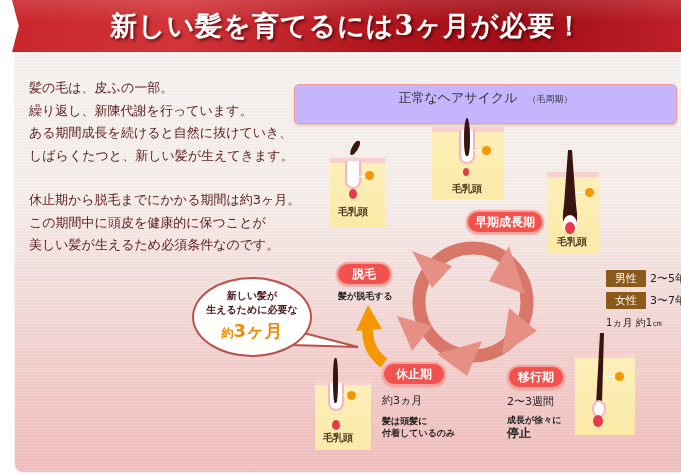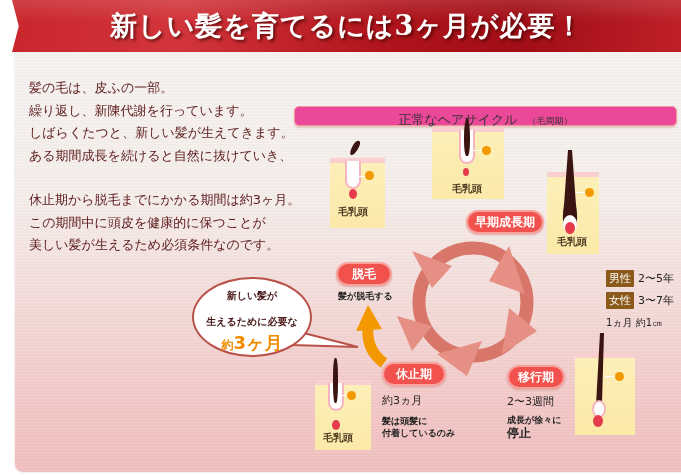--- a/index.html
+++ b/index.html
@@ -39,24 +39,24 @@
     white-space: nowrap;
   }
 
   
   .intro { position: absolute; left: 17px; top: 77px; width: 290px; color: #5a1a1a; font-size: 13px; line-height: 22.5px; }
   .intro p { white-space: nowrap; }
   .intro .gap { height: 22px; }
 
   
   .cycle-title {
-    position: absolute; left: 282px; top: 84px; width: 383px; height: 20px;
-    background: #ec4899; border: 1px solid #f29a9a; border-radius: 5px;
+    position: absolute; left: 282px; top: 84px; width: 383px; height: 40px;
+    background: #c4b5fd; border: 1px solid #f29a9a; border-radius: 5px;
     box-shadow: 0 2px 2px rgba(200,100,100,0.3);
-    text-align: center; font-size: 13px; line-height: 26px; color: #333; margin-top: 22px;
+    text-align: center; font-size: 13px; line-height: 26px; color: #333;
   }
   .cycle-title .sub { font-size: 9px; margin-left: 10px; }
 
   
   .skin {
     position: absolute; background: linear-gradient(to bottom, #fcefb8, #fbe9a8);
     border-top: 5px solid #f9d0cf;
   }
   .skin-label { position: absolute; font-size: 10px; font-weight: bold; color: #4b3a20; white-space: nowrap; }
   .hair { position: absolute; background: #3a1410; border-radius: 40% 40% 50% 50%; }
@@ -69,21 +69,21 @@
   .pill {
     position: absolute; height: 24px; border-radius: 12px;
     background: #f2524d; border: 2px solid #f8a29e;
     color: #fff; font-size: 12px; font-weight: bold; text-align: center; line-height: 20px;
     box-shadow: 0 1px 2px rgba(160,60,60,0.3);
   }
 
   .note { position: absolute; font-size: 10px; color: #222; white-space: nowrap; line-height: 13px; }
   .note-lg { position: absolute; font-size: 11px; color: #222; white-space: nowrap; }
 
-  .tag { display: inline-block; background: #8b5a1a; color: #fff; font-size: 11px; padding: 1px 3px; margin-right: 4px; border-radius: 1px; }
+  .tag { display: inline-block; background: #8b5a1a; color: #fff; font-size: 11px; padding: 1px 9px; margin-right: 4px; border-radius: 1px; }
   .dur-row { position: absolute; font-size: 11px; color: #222; white-space: nowrap; }
 
   
   .bubble {
     position: absolute; left: 180px; top: 277px; width: 120px; height: 80px;
     background: #fff; border: 2px solid #b9524a; border-radius: 50%;
     text-align: center; color: #4a1a1a;
   }
   .bubble .l1 { font-size: 10px; font-weight: bold; margin-top: 10px; line-height: 14px; }
   .bubble .l3 { color: #f08a00; font-weight: bold; font-size: 12px; margin-top: 2px; }
@@ -98,22 +98,22 @@
 
   <div class="panel"></div>
 
   <div class="banner">
     <div class="banner-title">新しい髪を育てるには3ヶ月が必要！</div>
   </div>
 
   <div class="intro">
     <p>髪の毛は、皮ふの一部。</p>
     <p>繰り返し、新陳代謝を行っています。</p>
+    <p>ある期間成長を続けると自然に抜けていき、</p>
     <p>しばらくたつと、新しい髪が生えてきます。</p>
-    <p>ある期間成長を続けると自然に抜けていき、</p>
     <div class="gap"></div>
     <p>休止期から脱毛までにかかる期間は約3ヶ月。</p>
     <p>この期間中に頭皮を健康的に保つことが</p>
     <p>美しい髪が生えるため必須条件なのです。</p>
   </div>
 
   <div class="cycle-title">
     <span>正常なヘアサイクル</span><span class="sub">（毛周期）</span>
   </div>
 
@@ -201,17 +201,17 @@
   <div class="note-lg" style="left:495px;top:394px;">2〜3週間</div>
   <div class="note" style="left:495px;top:414px;font-weight:bold;font-size:9px;">成長が徐々に</div>
   <div class="note" style="left:495px;top:427px;font-weight:bold;font-size:12px;">停止</div>
 
   <svg style="left:280px;top:325px;" width="70" height="30" viewBox="0 0 70 30">
     <polygon points="0,5 66,22 0,20" fill="#fff" stroke="#b9524a" stroke-width="2"></polygon>
     <rect x="-4" y="7" width="8" height="11" fill="#fff"></rect>
   </svg>
   <div class="bubble">
     <div class="l1">新しい髪が</div>
-    <div class="l1" style="margin-top:12px;">生えるために必要な</div>
+    <div class="l1" style="margin-top:0;">生えるために必要な</div>
     <div class="l3"><span>約</span><span class="big">3ヶ月</span></div>
   </div>
 
 </div>
 
 </body></html>

